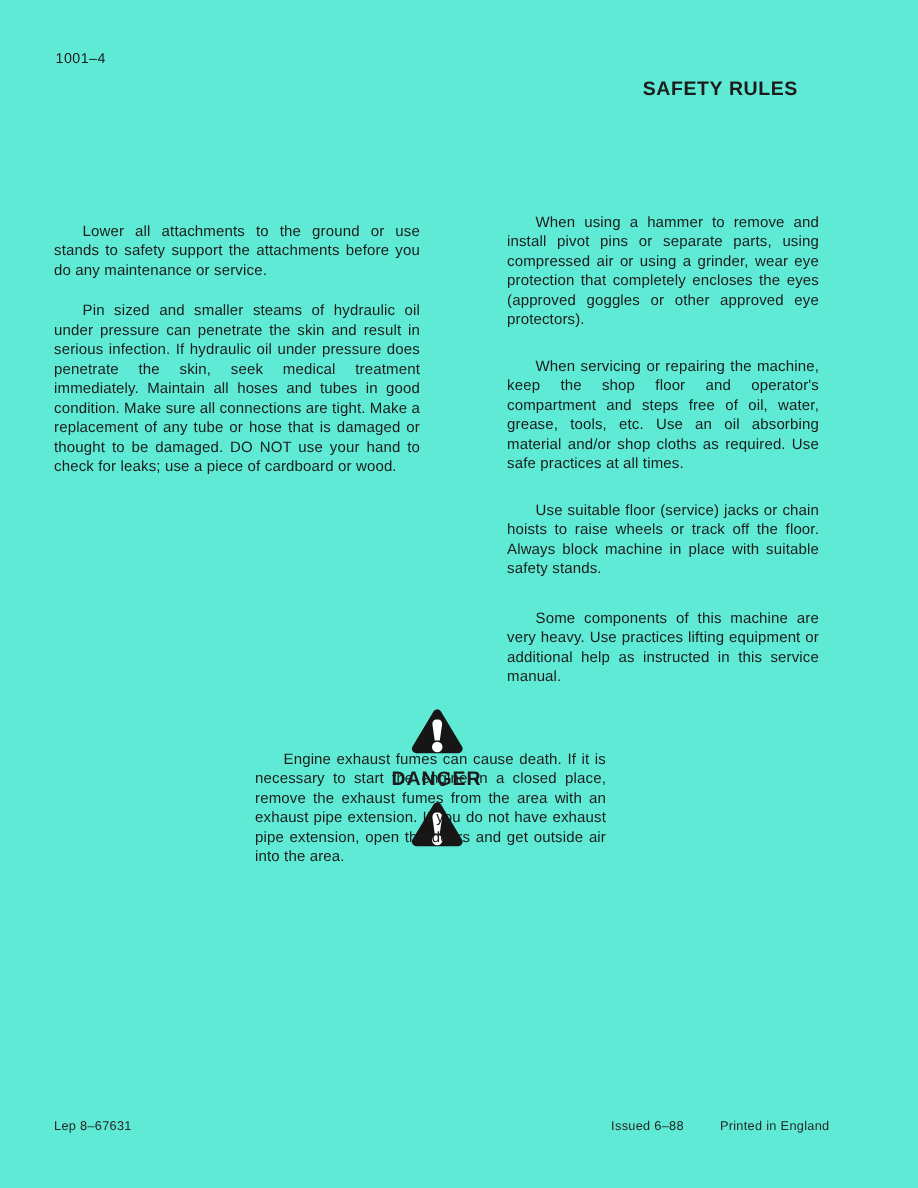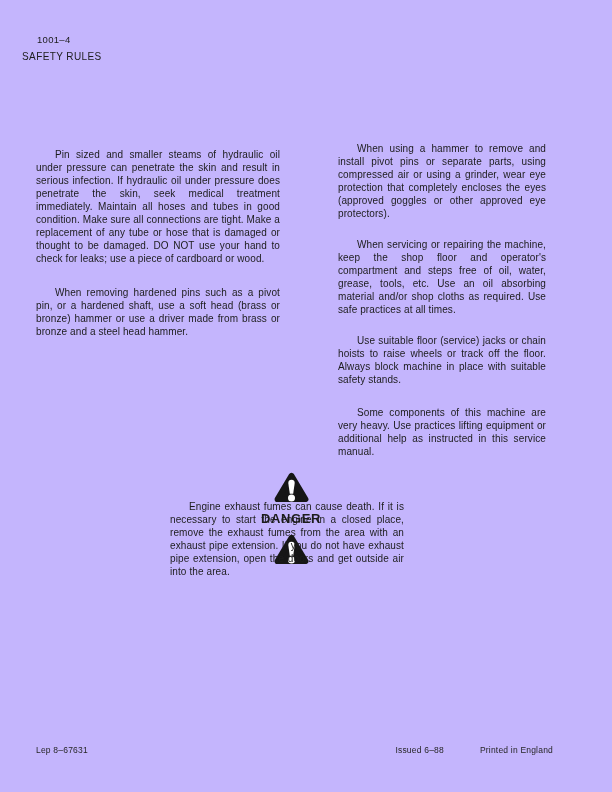--- a/index.html
+++ b/index.html
@@ -4,41 +4,41 @@
 <style>
   html, body {
     margin: 0;
     padding: 0;
     background: #ffffff;
   }
   .page {
     position: relative;
     width: 612px;
     height: 792px;
-    background: #c4b5fd;
+    background: #5eead4;
     font-family: "Liberation Sans", sans-serif;
     color: #1c1c1c;
     overflow: hidden;
   }
   .page-num {
     position: absolute;
     left: 37px;
     top: 34px;
     font-size: 9.5px;
     letter-spacing: 0.3px;
   }
   .title {
     position: absolute;
     left: 22px;
     top: 51px;
     width: 510px;
     margin: 0;
-    text-align: left;
-    font-size: 10px;
-    font-weight: normal;
+    text-align: right;
+    font-size: 13px;
+    font-weight: bold;
     letter-spacing: 0.4px;
   }
   .warn-heading {
     position: absolute;
     left: 36px;
     width: 510px;
     display: flex;
     justify-content: center;
     align-items: center;
     gap: 7px;
@@ -86,37 +86,37 @@
     width: 517px;
     display: flex;
     justify-content: space-between;
     align-items: baseline;
     font-size: 8.5px;
     letter-spacing: 0.2px;
     color: #262626;
   }
   .footer-right {
     display: flex;
-    gap: 36px;
+    gap: 24px;
   }
 </style>
 </head>
 <body>
 
 <div class="page">
 
   <div class="page-num">1001–4</div>
 
   <h1 class="title">SAFETY RULES</h1>
 
 
   <div class="columns">
     <div class="col left">
+      <p>Lower all attachments to the ground or use stands to safety support the attachments before you do any maintenance or service.</p>
       <p class="mb-lg">Pin sized and smaller steams of hydraulic oil under pressure can penetrate the skin and result in serious infection. If hydraulic oil under pressure does penetrate the skin, seek medical treatment immediately. Maintain all hoses and tubes in good condition. Make sure all connections are tight. Make a replacement of any tube or hose that is damaged or thought to be damaged. DO NOT use your hand to check for leaks; use a piece of cardboard or wood.</p>
-      <p>When removing hardened pins such as a pivot pin, or a hardened shaft, use a soft head (brass or bronze) hammer or use a driver made from brass or bronze and a steel head hammer.</p>
     </div>
     <div class="col right">
       <p>When using a hammer to remove and install pivot pins or separate parts, using compressed air or using a grinder, wear eye protection that completely encloses the eyes (approved goggles or other approved eye protectors).</p>
       <p>When servicing or repairing the machine, keep the shop floor and operator's compartment and steps free of oil, water, grease, tools, etc. Use an oil absorbing material and/or shop cloths as required. Use safe practices at all times.</p>
       <p class="mb-xl">Use suitable floor (service) jacks or chain hoists to raise wheels or track off the floor. Always block machine in place with suitable safety stands.</p>
       <p>Some components of this machine are very heavy. Use practices lifting equipment or additional help as instructed in this service manual.</p>
     </div>
   </div>
 
   <div class="warn-heading danger">

